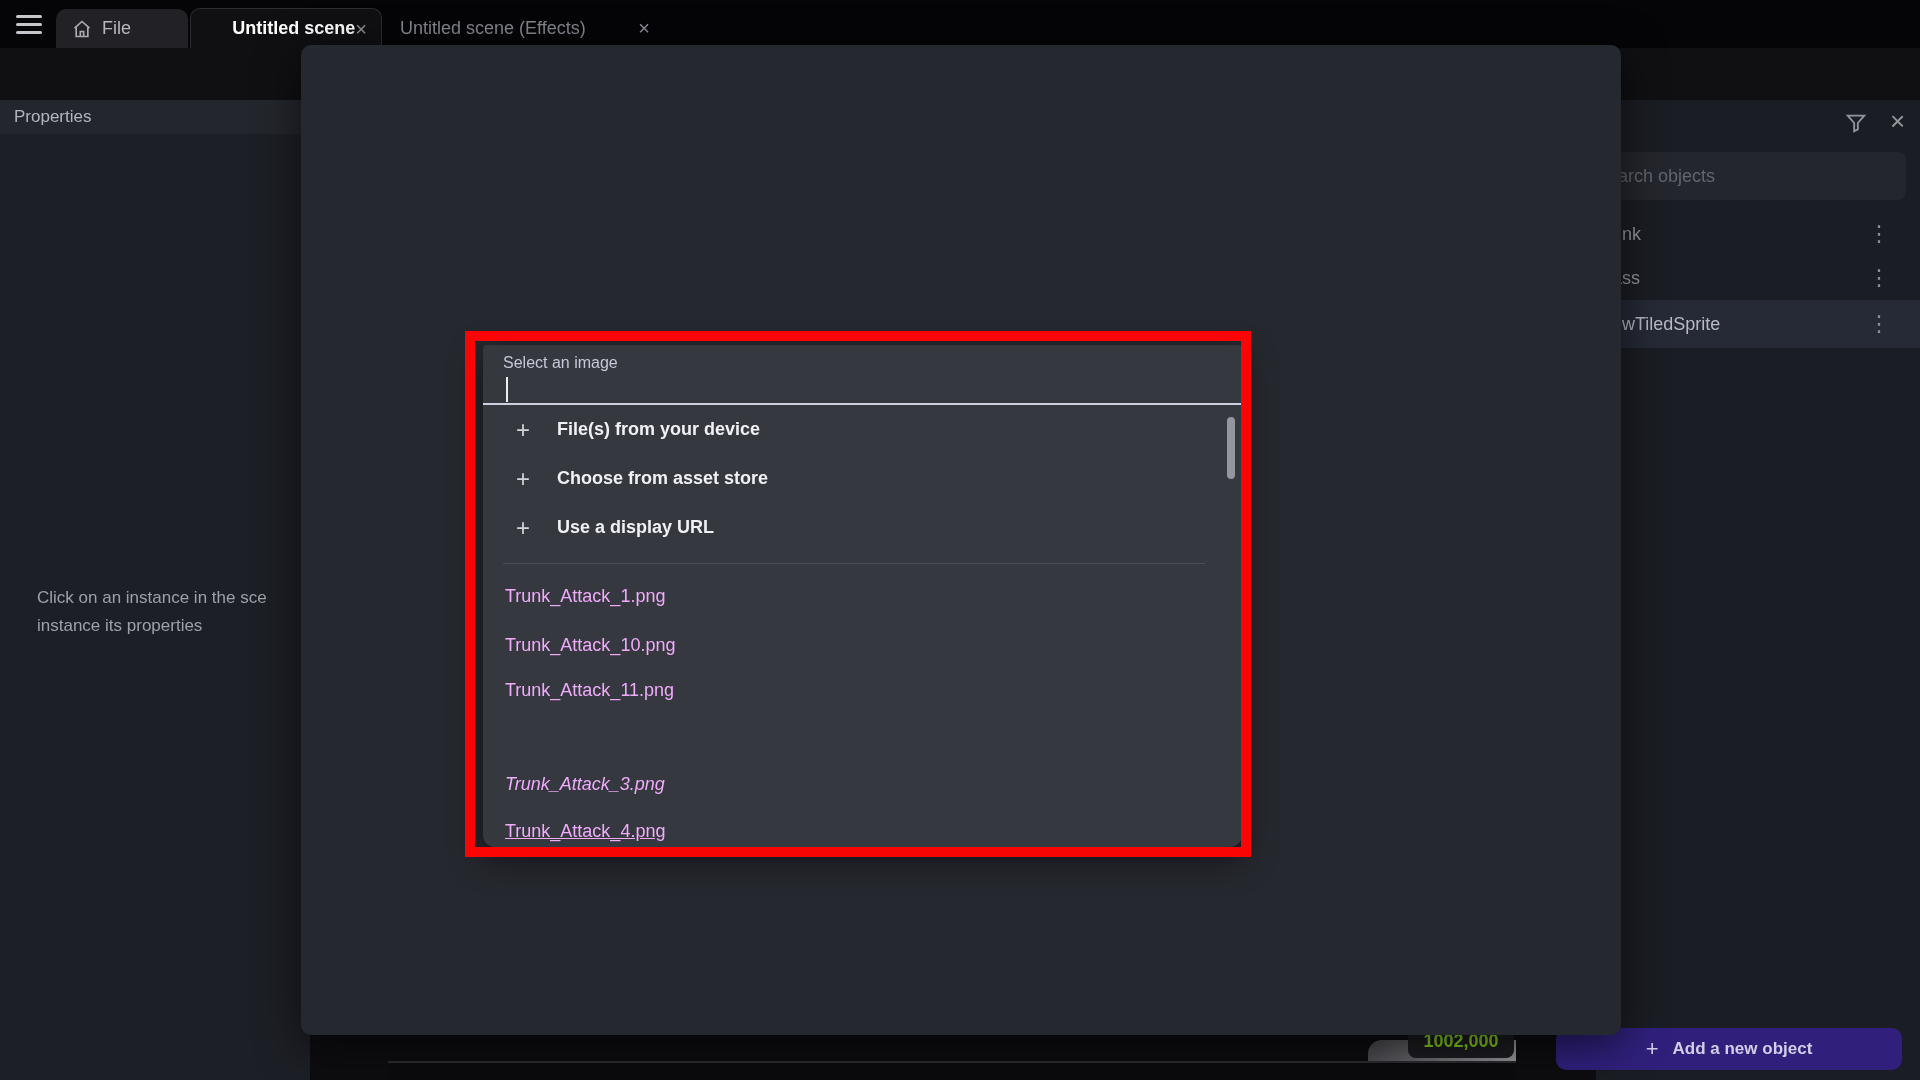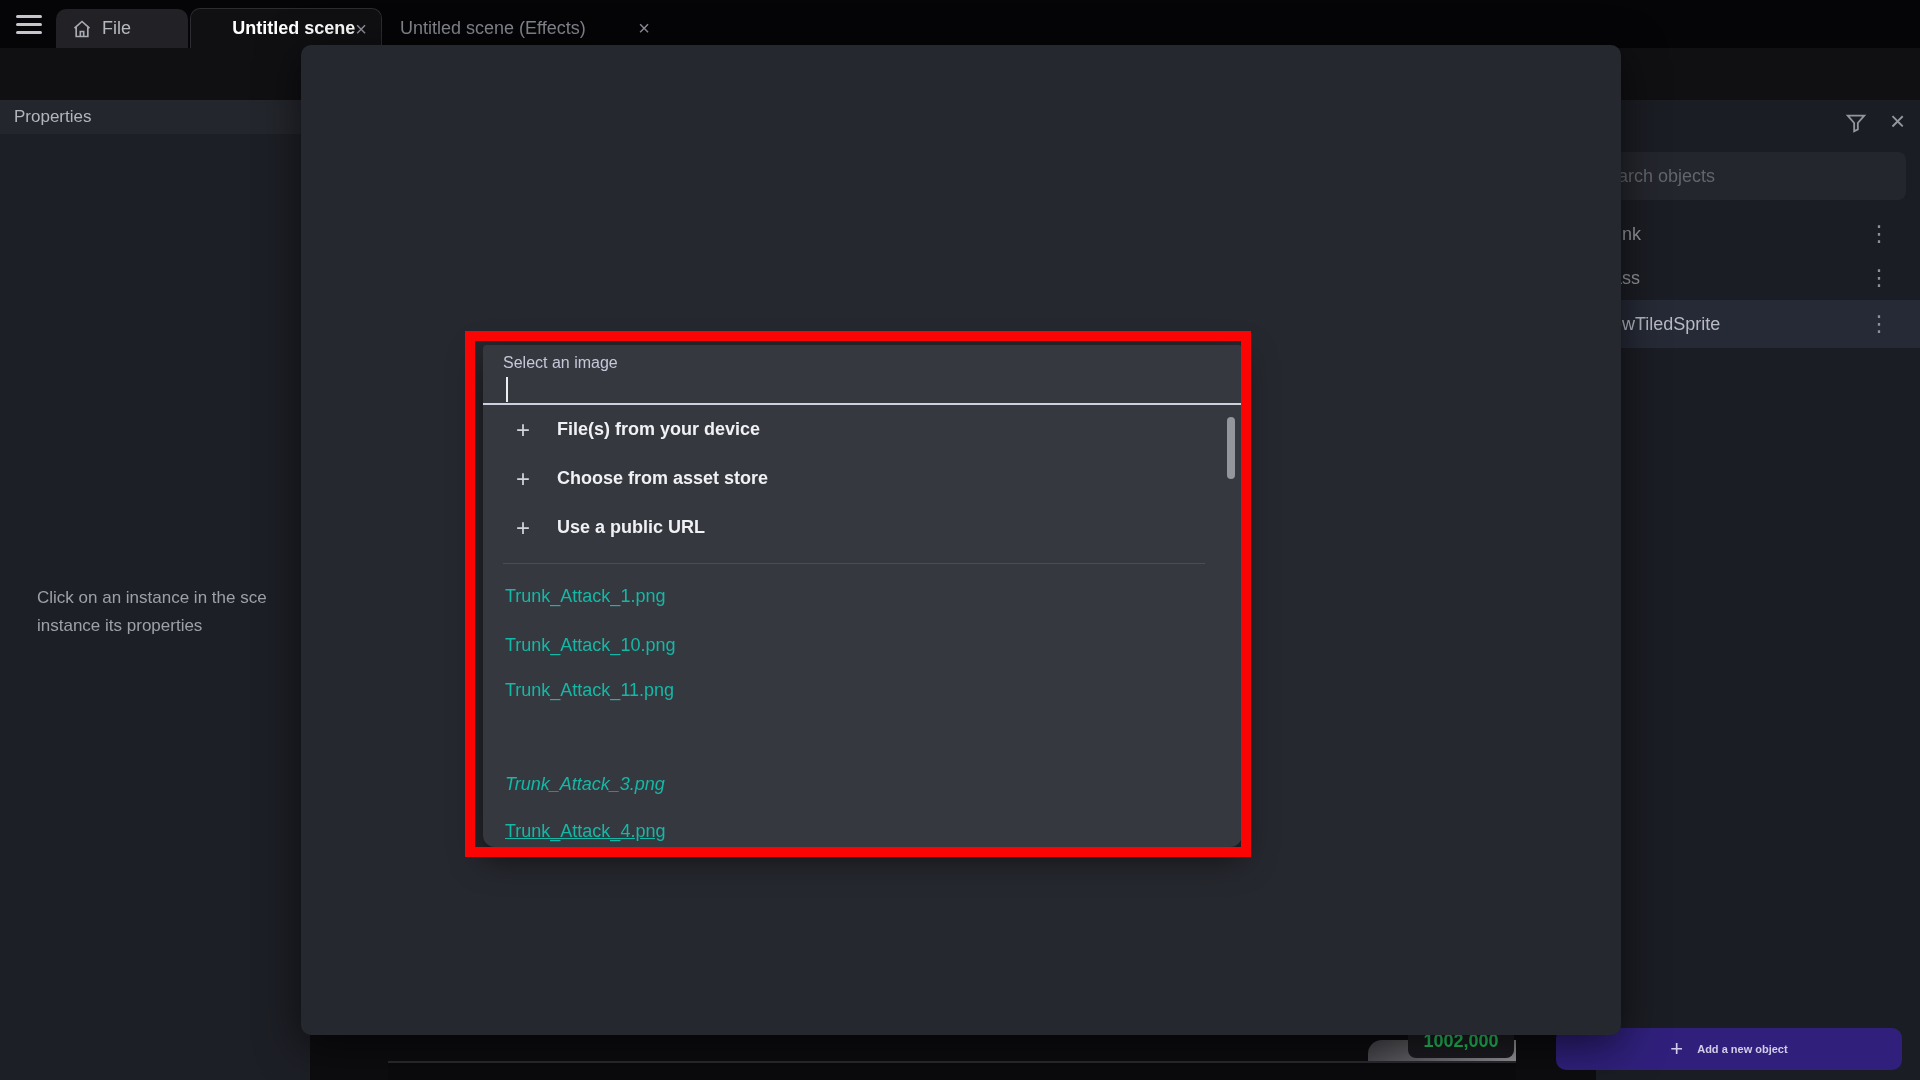--- a/index.html
+++ b/index.html
@@ -32,34 +32,34 @@
   #left-panel-header { left:0; top:100px; width:310px; height:34px; background:#24262d; color:#b3b5bc;
                        font-size:17px; display:flex; align-items:center; padding-left:14px; }
   .panel-msg { color:#9ea0a8; font-size:17px; }
 
   
   #scene { left:310px; top:100px; width:1286px; height:980px; background:#0d0d10; }
   #canvas-strip { left:388px; top:1061px; width:1128px; height:19px; background:#0b0b0e; border-top:2px solid #2b2b30; }
   #canvas-corner { left:1368px; top:1040px; width:148px; height:40px; border-radius:14px 0 0 0;
                    background:linear-gradient(120deg,#46464b,#9d9da1); }
   #coords-chip { left:1408px; top:1024px; width:106px; height:34px; background:#1c1c21; border-radius:8px;
-                 color:#22c55e; font-size:18px; font-weight:bold; display:flex; align-items:center; justify-content:center; z-index:1; }
+                 color:#84cc16; font-size:18px; font-weight:bold; display:flex; align-items:center; justify-content:center; z-index:1; }
 
   
   #sidebar { left:1596px; top:100px; width:324px; height:980px; background:#1b1d24; }
   #obj-search { left:1540px; top:152px; width:366px; height:48px; background:#24262d; border-radius:8px;
                 color:#62656d; font-size:18px; line-height:48px; padding-left:68px; }
   .obj-row { left:1540px; width:380px; height:44px; display:flex; align-items:center; justify-content:space-between;
              padding:0 30px 0 72px; color:#94969e; font-size:18px; }
   .obj-row.sel { background:#262a36; color:#b9bbc4; height:48px; }
   .kebab { color:#8e9099; font-size:22px; line-height:1; cursor:pointer; }
   #add-object { left:1556px; top:1028px; width:346px; height:42px; background:#30207c; border-radius:10px;
                 display:flex; align-items:center; justify-content:center; gap:14px; color:#d2cee9; z-index:1; cursor:pointer; }
   #add-object .plus { font-size:22px; font-weight:normal; }
-  #add-object .lbl { font-size:11px; font-weight:bold; }
+  #add-object .lbl { font-size:17px; font-weight:bold; }
 
   
   #dialog { left:301px; top:45px; width:1320px; height:990px; background:#26282f; border-radius:10px;
             box-shadow:0 10px 44px rgba(0,0,0,.6); z-index:10; }
   #dialog-title { left:332px; top:54px; font-size:30px; font-weight:800; color:#ffffff; }
   #dialog-close { left:1544px; top:56px; font-size:32px; color:#caccd4; cursor:pointer; }
   #dlg-tabs { left:332px; top:130px; width:1256px; height:38px; background:#2e3037; display:flex; }
   .dlg-tab { width:314px; height:38px; display:flex; align-items:center; justify-content:center;
              color:#8d909a; font-size:17px; cursor:pointer; border-left:1px solid #464851; }
   .dlg-tab:first-child { border-left:none; }
@@ -83,21 +83,21 @@
               box-shadow:0 12px 32px rgba(0,0,0,.55); z-index:20; overflow:hidden; }
   #dd-label { position:absolute; left:20px; top:9px; color:#c6c8d9; font-size:16px; }
   #dd-caret { position:absolute; left:23px; top:32px; width:2px; height:25px; background:#eceef2; }
   #dd-underline { position:absolute; left:0; top:58px; width:759px; height:2px; background:#ced0e0; }
   .dd-action { position:absolute; left:0; width:759px; height:49px; display:flex; align-items:center; gap:22px;
                padding-left:28px; cursor:pointer; }
   .dd-action .plus { color:#d3d4db; font-size:24px; width:24px; text-align:center; font-weight:normal; }
   .dd-action .txt { color:#f0f1f5; font-size:18px; font-weight:600; }
   #dd-divider { position:absolute; left:20px; top:218px; width:702px; height:1px; background:#4b4d56; }
   .dd-file { position:absolute; left:0; width:740px; height:47px; display:flex; align-items:center;
-             padding-left:22px; color:#14b8a6; font-size:18px; font-weight:500; cursor:pointer; }
+             padding-left:22px; color:#f0abfc; font-size:18px; font-weight:500; cursor:pointer; }
   #dd-scroll { position:absolute; left:744px; top:72px; width:8px; height:62px; background:#94969d; border-radius:4px; }
 
   
   #annotation { left:465px; top:331px; width:786px; height:526px; border:10px solid #fa0404; z-index:50; pointer-events:none; }
 </style>
 </head>
 <body>
 
 <div id="topbar" class="abs">
   <div class="hamburger abs">
@@ -260,21 +260,21 @@
   <div class="dd-action" style="top:60px;">
     <span class="plus">+</span>
     <span class="txt">File(s) from your device</span>
   </div>
   <div class="dd-action" style="top:109px;">
     <span class="plus">+</span>
     <span class="txt">Choose from asset store</span>
   </div>
   <div class="dd-action" style="top:158px;">
     <span class="plus">+</span>
-    <span class="txt">Use a public URL</span>
+    <span class="txt">Use a display URL</span>
   </div>
 
   <div id="dd-divider"></div>
 
   <div class="dd-file" style="top:228px;">Trunk_Attack_1.png</div>
   <div class="dd-file" style="top:277px;">Trunk_Attack_10.png</div>
   <div class="dd-file" style="top:322px;">Trunk_Attack_11.png</div>
   <div class="dd-file" style="top:416px;font-style:italic;">Trunk_Attack_3.png</div>
   <div class="dd-file" style="top:463px;text-decoration:underline;">Trunk_Attack_4.png</div>
 

